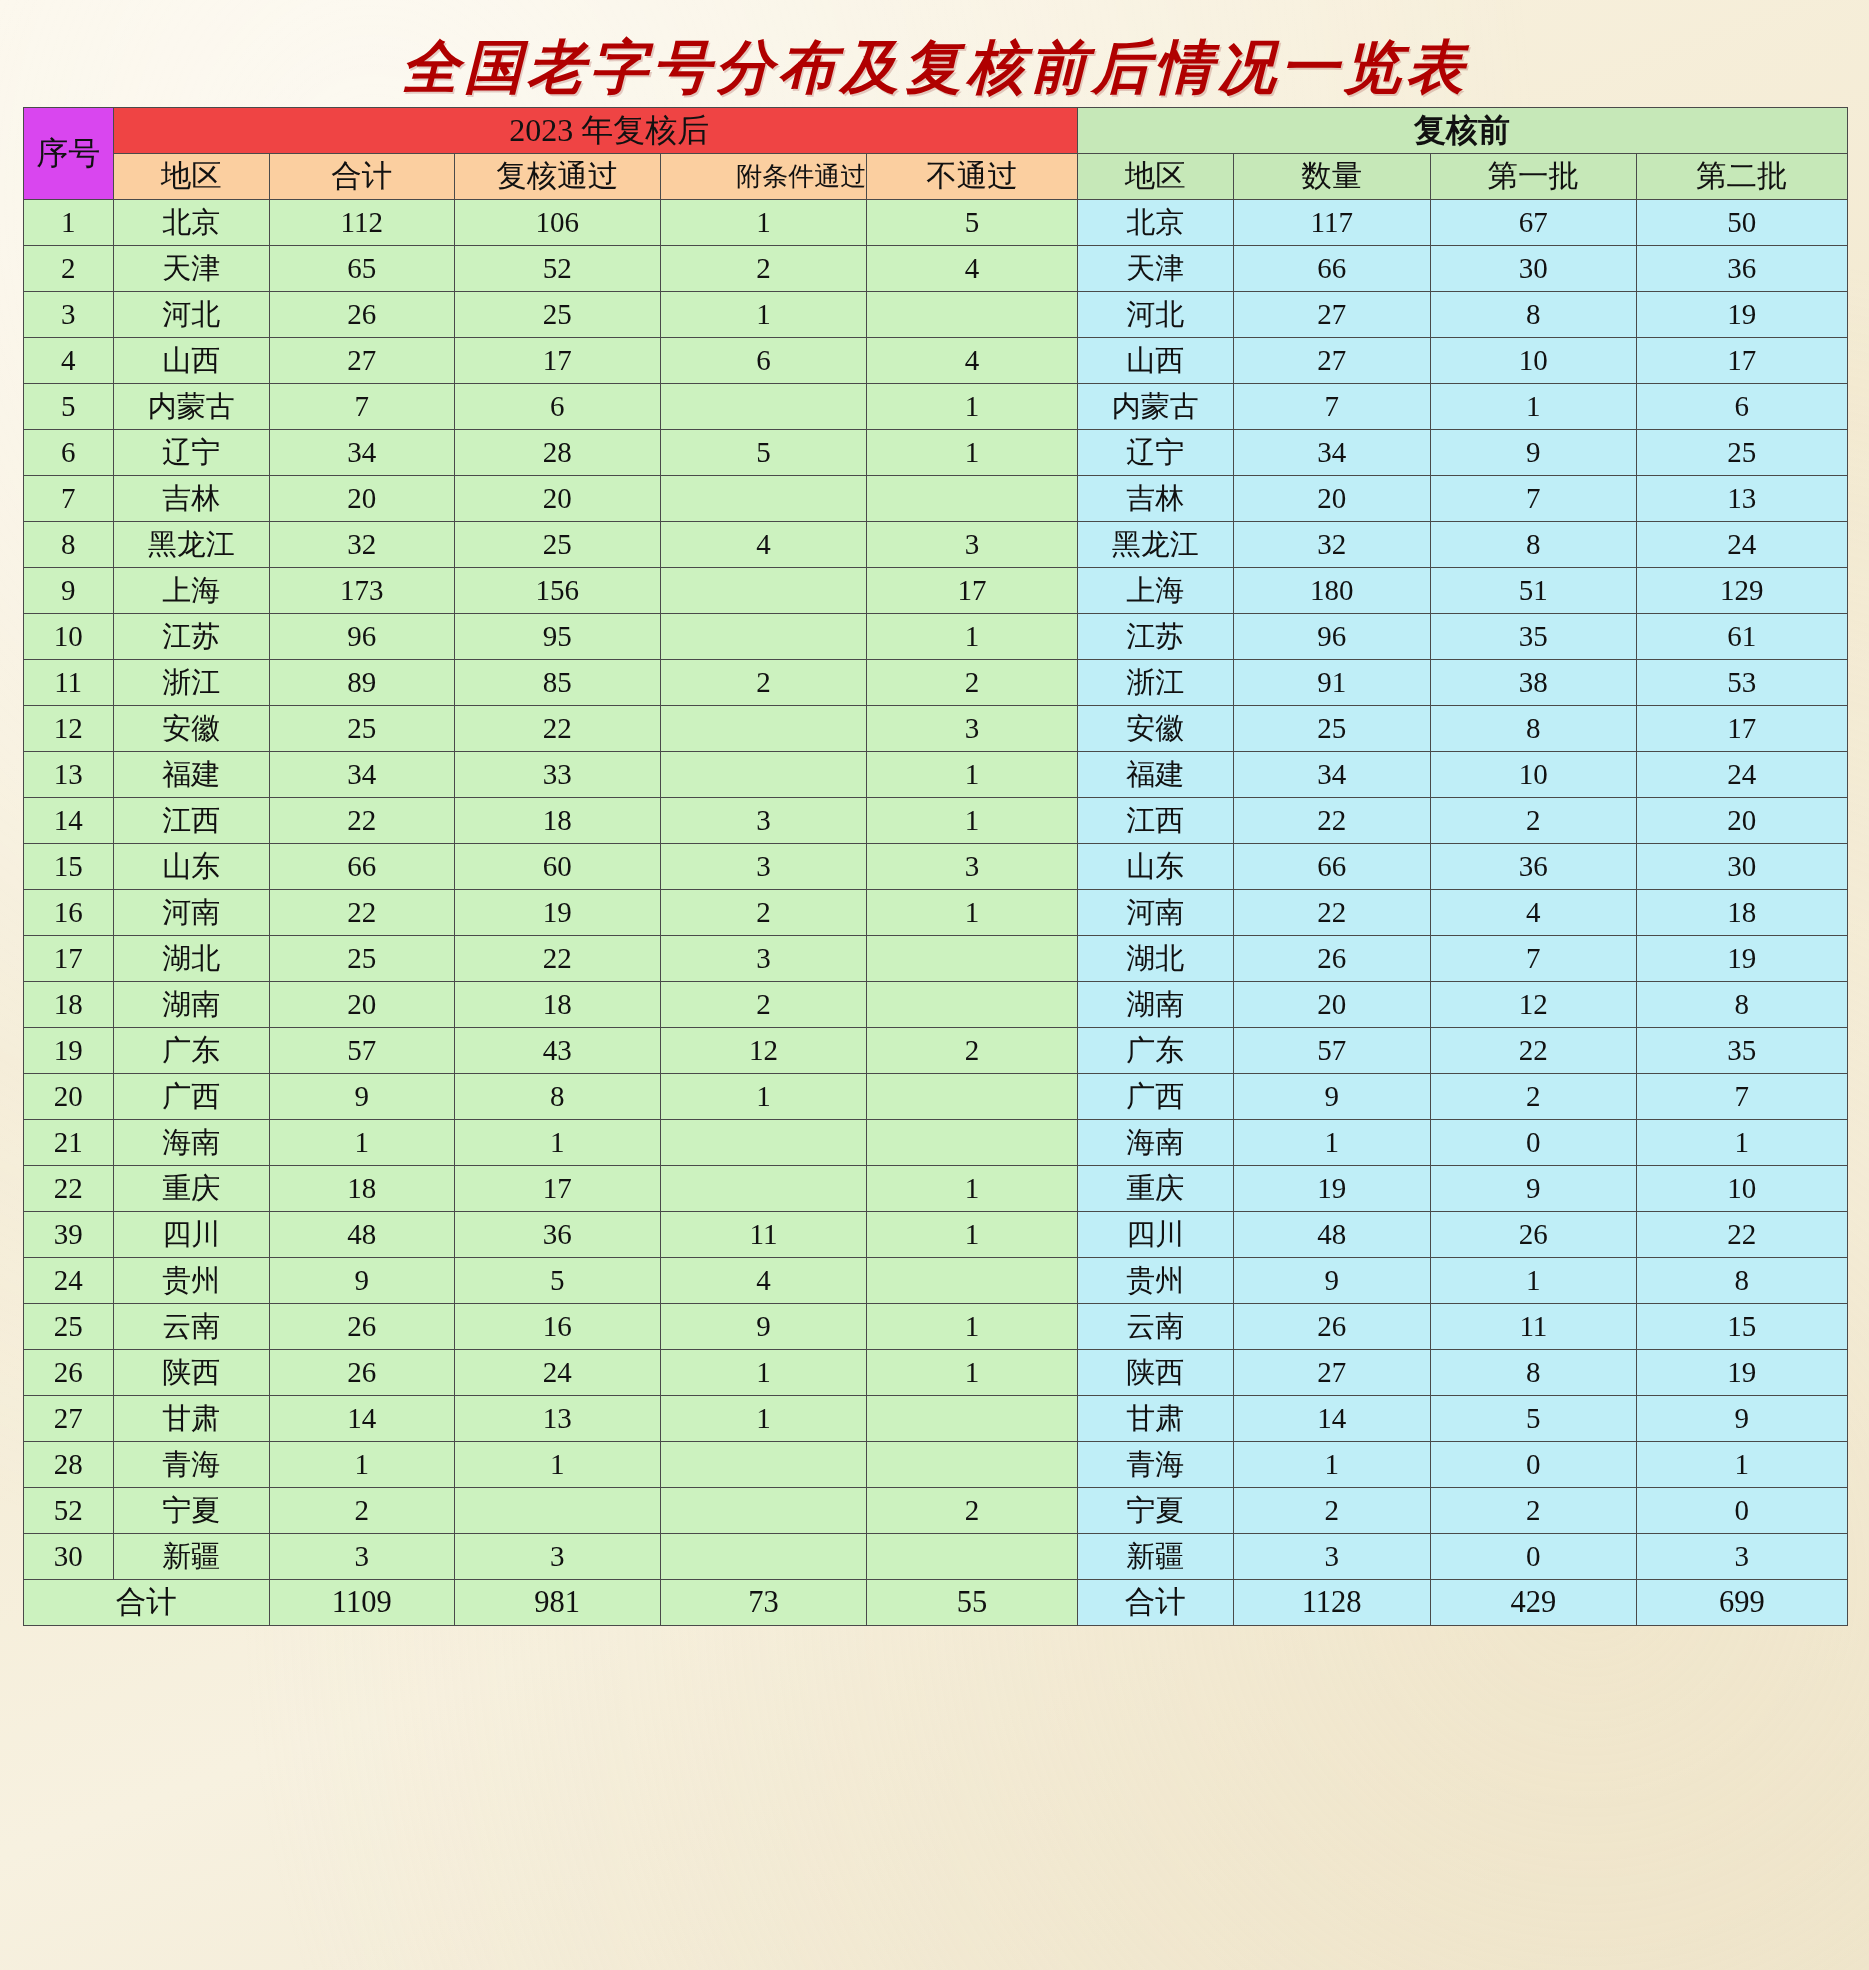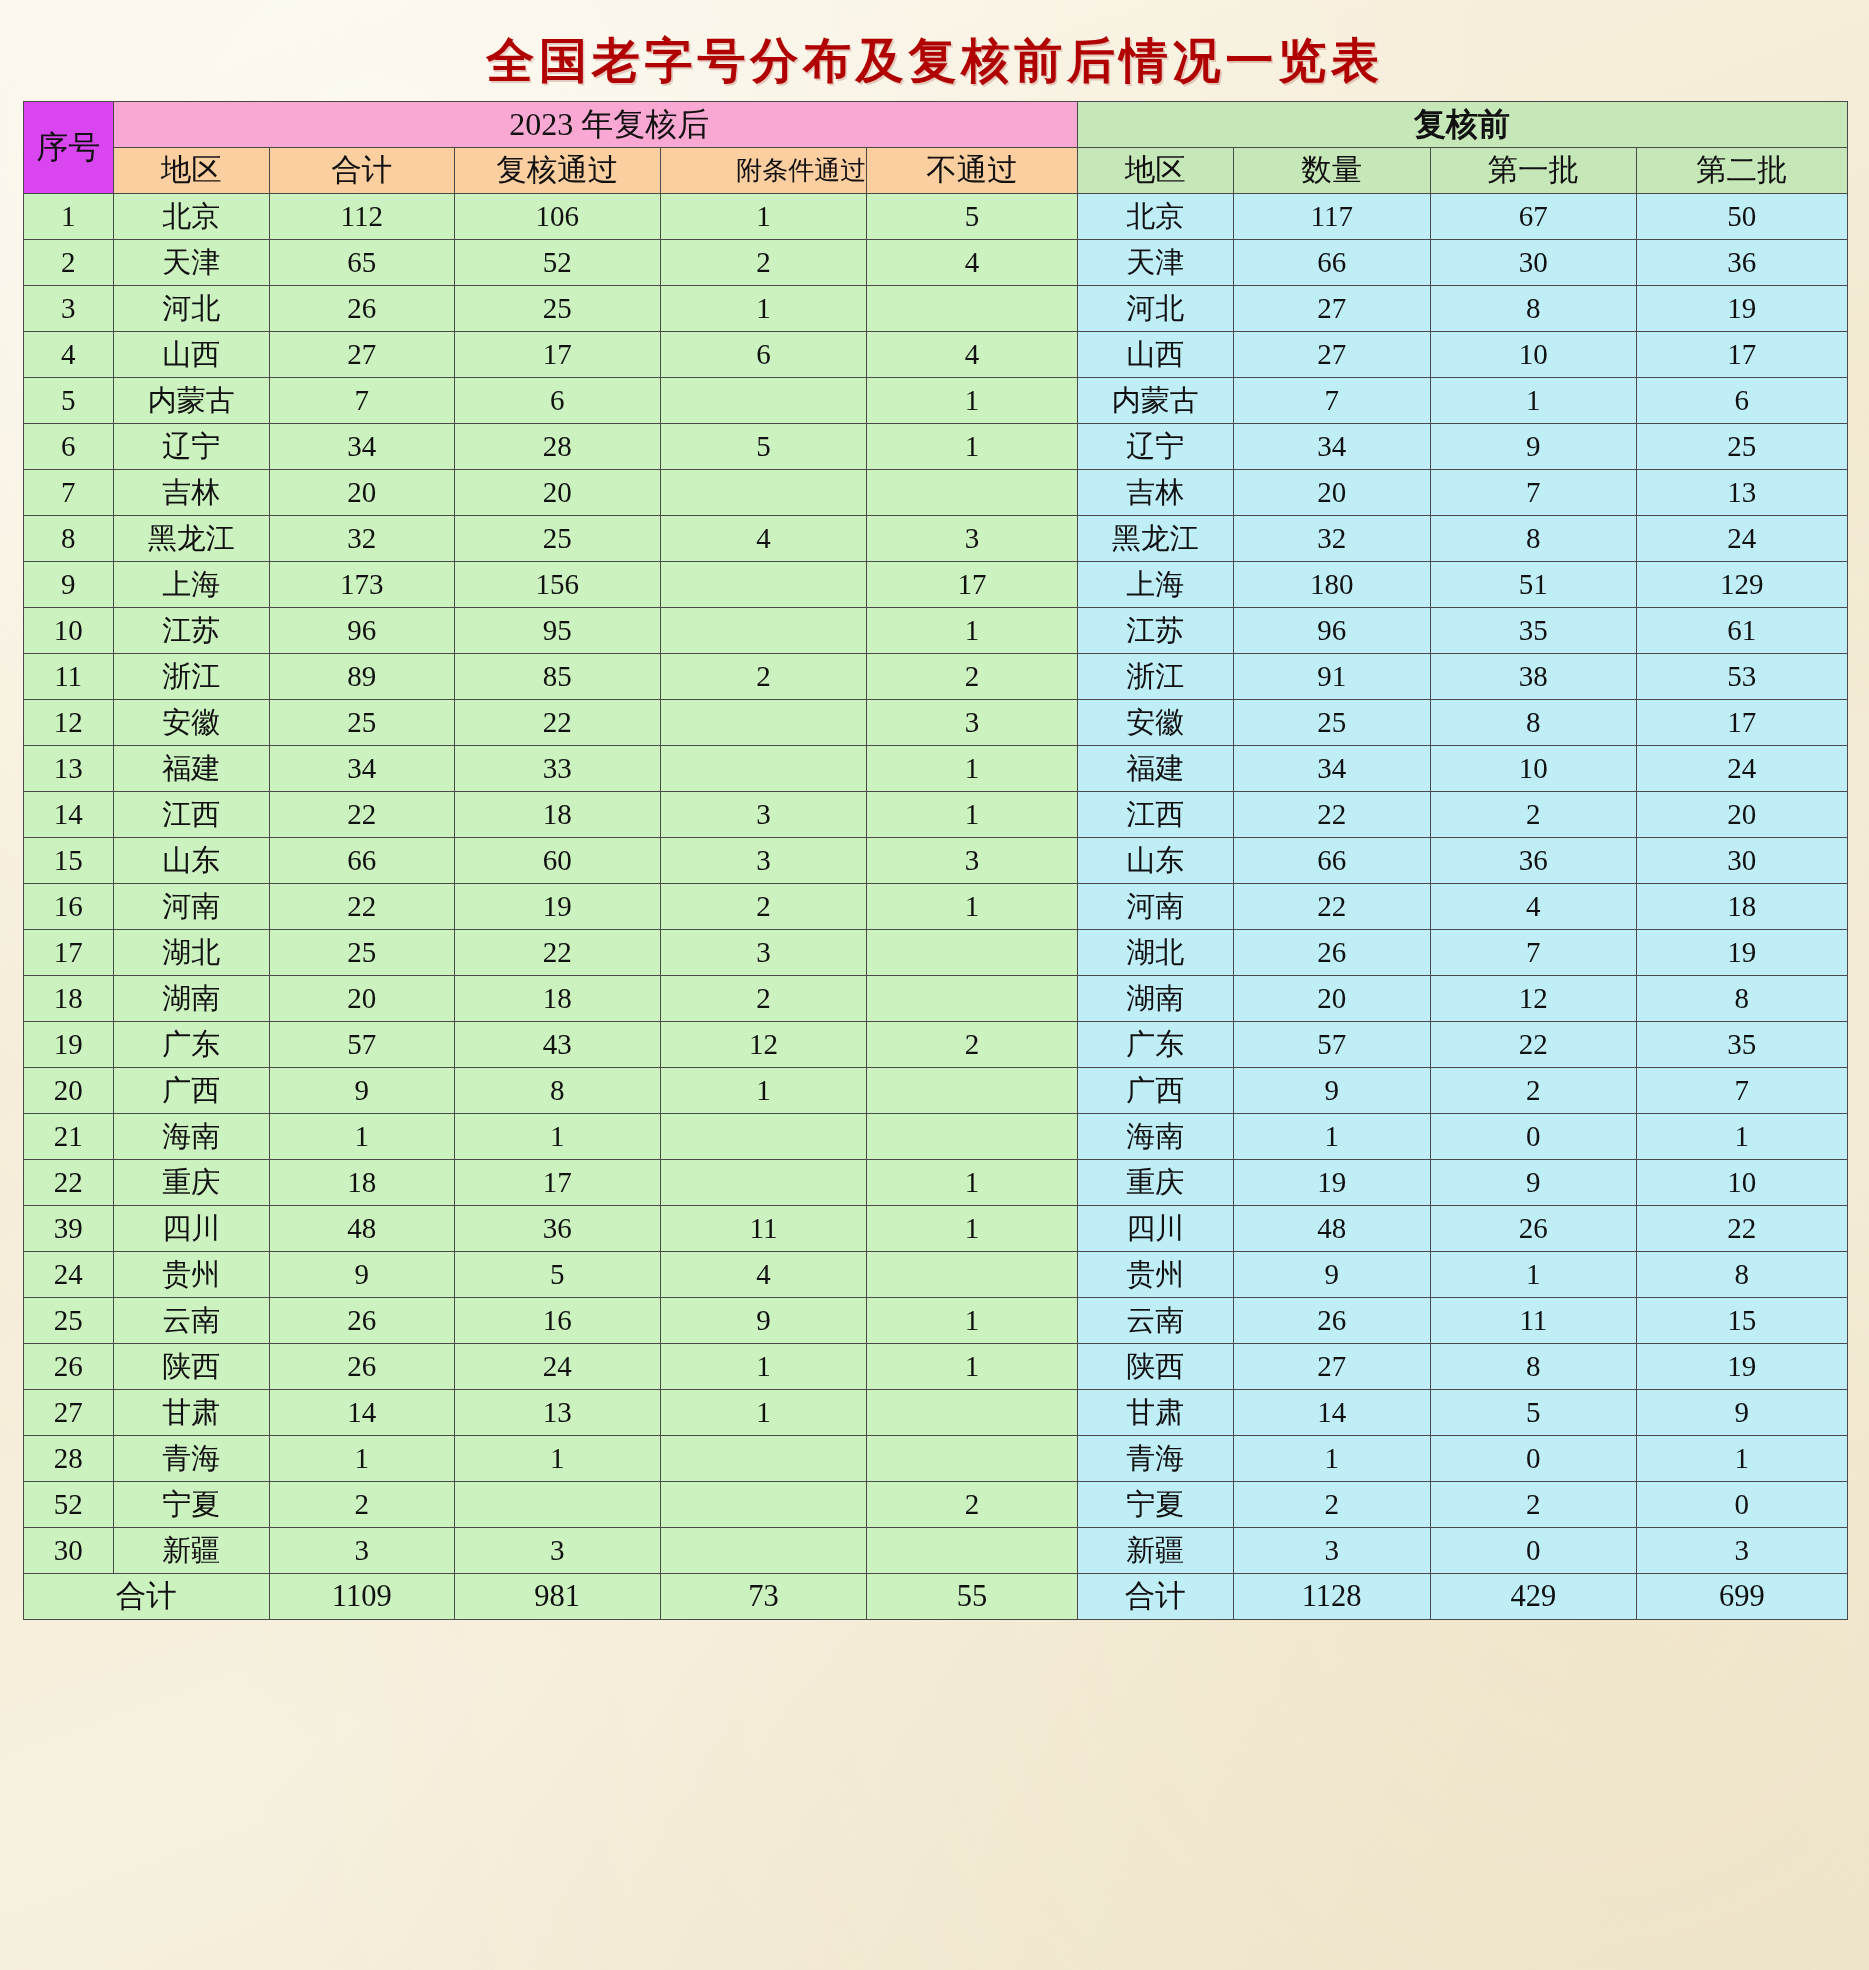--- a/index.html
+++ b/index.html
@@ -15,25 +15,26 @@
       radial-gradient(ellipse at 85% 80%, rgba(238,226,196,0.6) 0%, rgba(238,226,196,0) 60%),
       linear-gradient(160deg, #faf4e4 0%, #f3ead2 40%, #f7f1e0 70%, #efe6ce 100%);
     font-family: "Liberation Sans", sans-serif;
     overflow: hidden;
   }
   #title {
     text-align: center;
     color: #b00000;
     font-family: "Liberation Serif", serif;
     font-weight: bold;
-    font-size: 48px;
+    font-size: 58px;
     letter-spacing: 4.8px;
     padding-top: 29px;
-    padding-bottom: 8px;
+    padding-bottom: 0;
     text-shadow: 1.6px 1.6px 0 rgba(120,0,0,0.18);
+    font-style: italic;
   }
   .table-wrap {
     padding: 0 22.5px;
   }
   table {
     border-collapse: collapse;
     width: 1825px;
     table-layout: fixed;
     font-family: "Liberation Serif", serif;
   }
@@ -44,21 +45,21 @@
     font-size: 29px;
     color: #111;
     font-weight: normal;
     height: 45px;
     padding: 0;
   }
   th {
     font-weight: normal;
   }
   .hdr-after {
-    background: #f9a8d4;
+    background: #ef4444;
     font-size: 32px;
     padding-left: 28px;
   }
   .hdr-before {
     background: #c6e8b8;
     font-size: 32px;
     font-weight: bold;
   }
   .hdr-sub-after {
     background: #fbcfa0;

